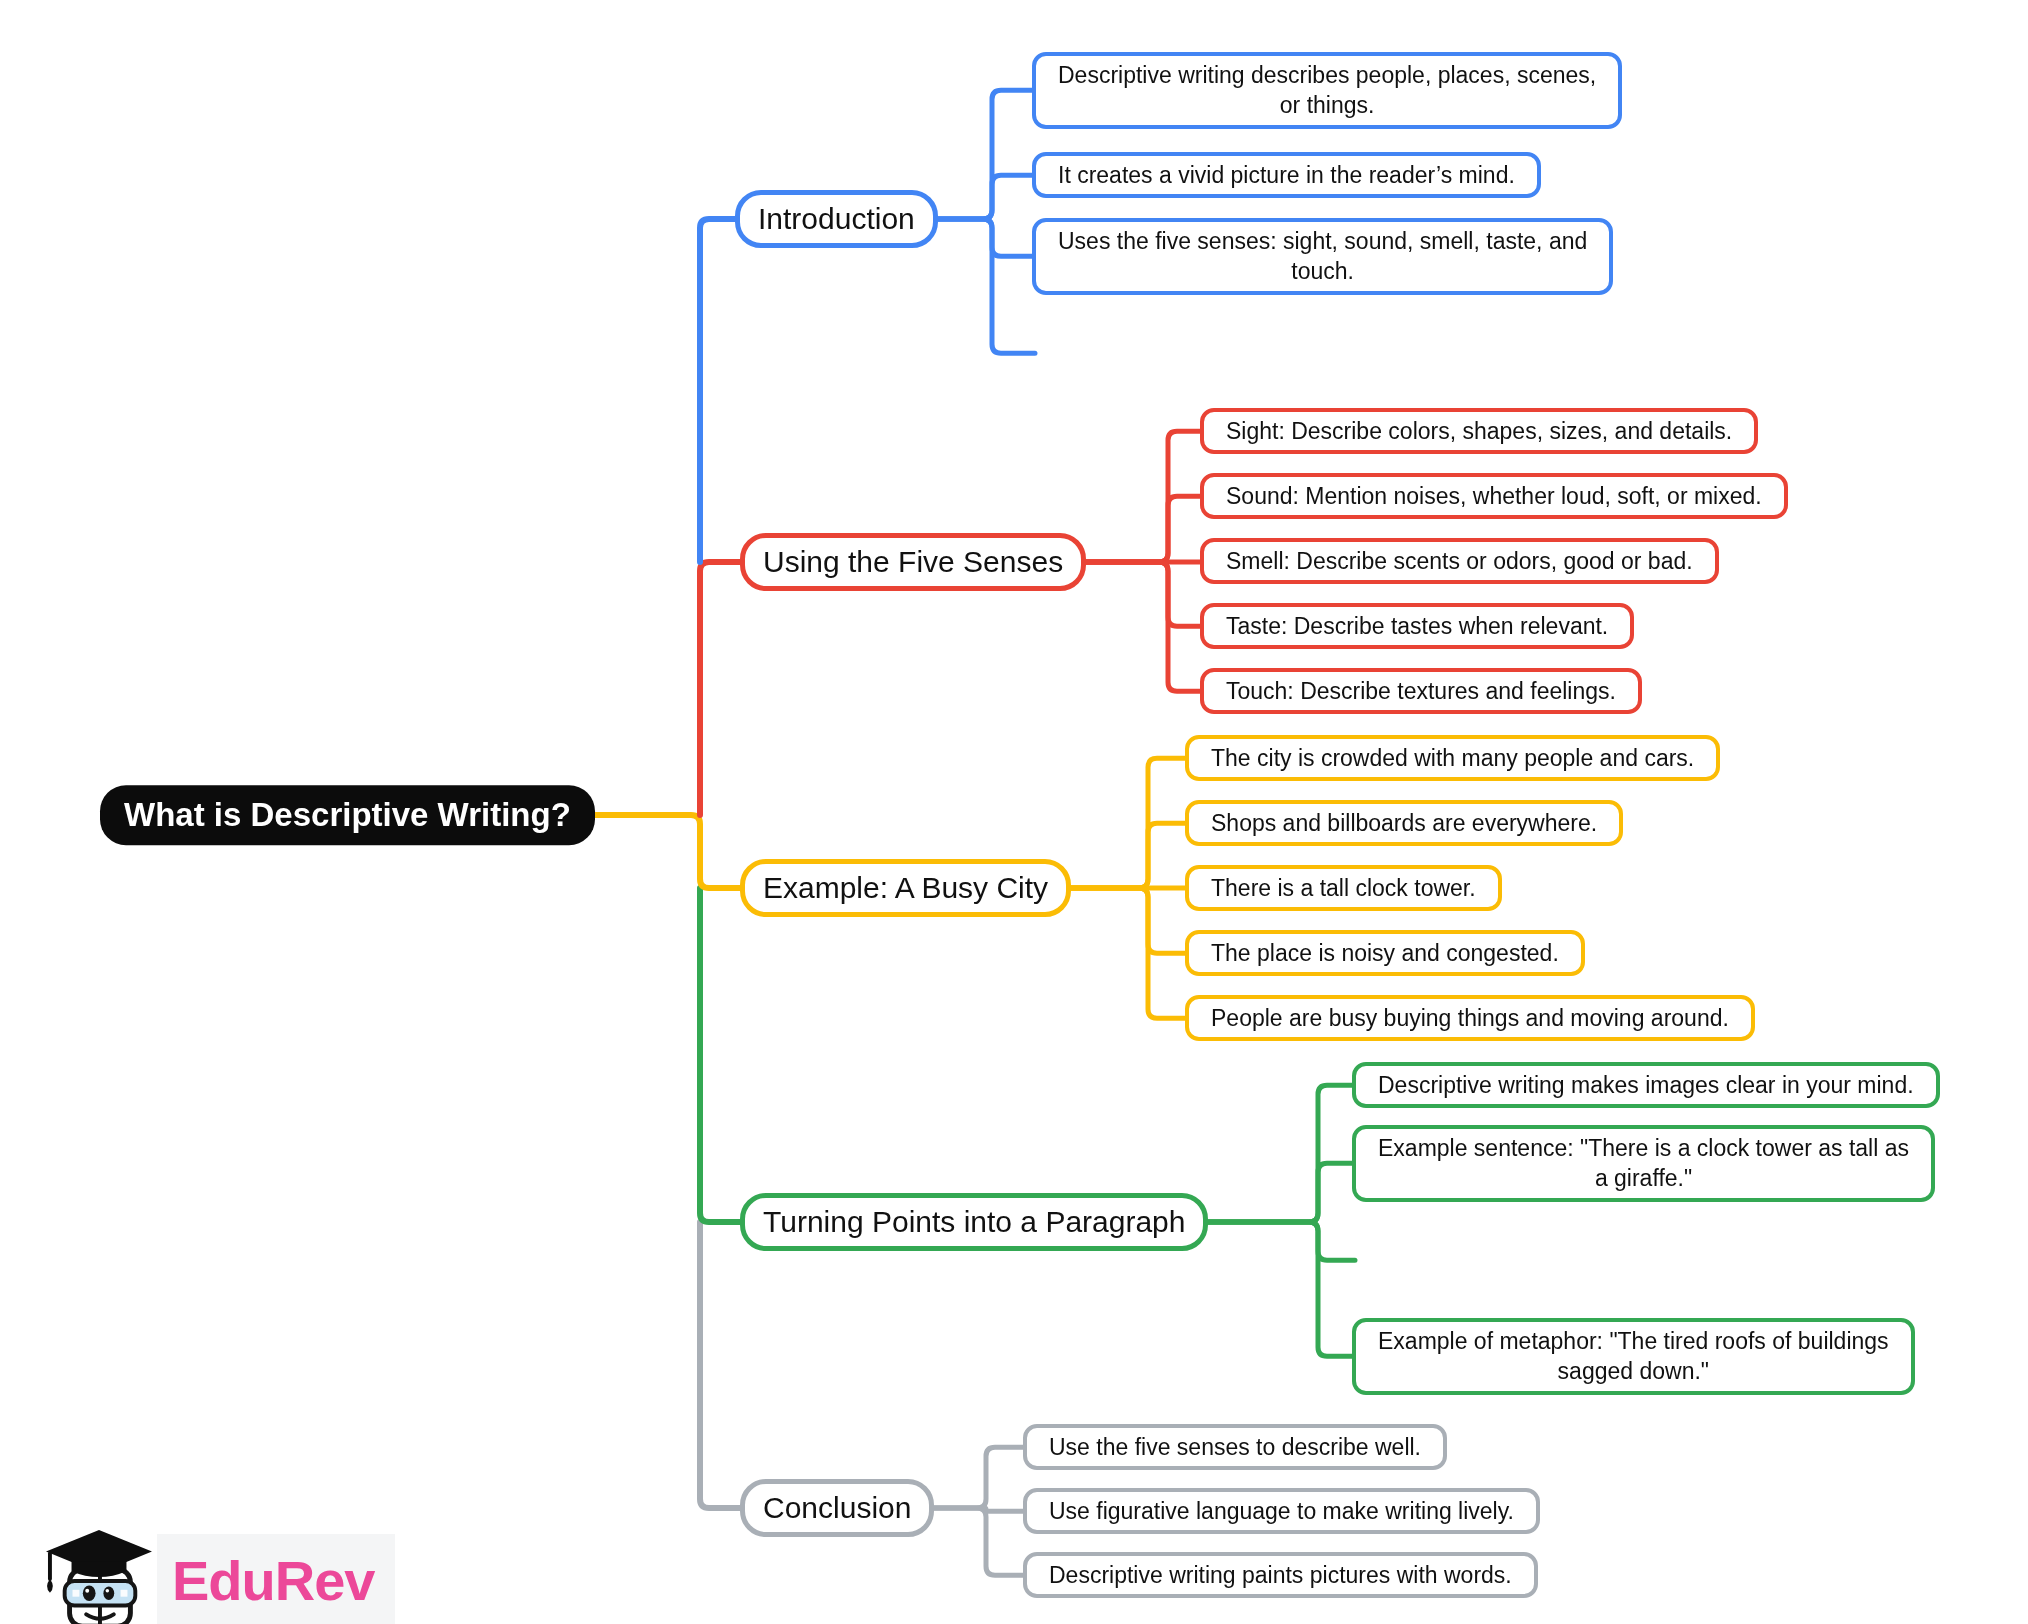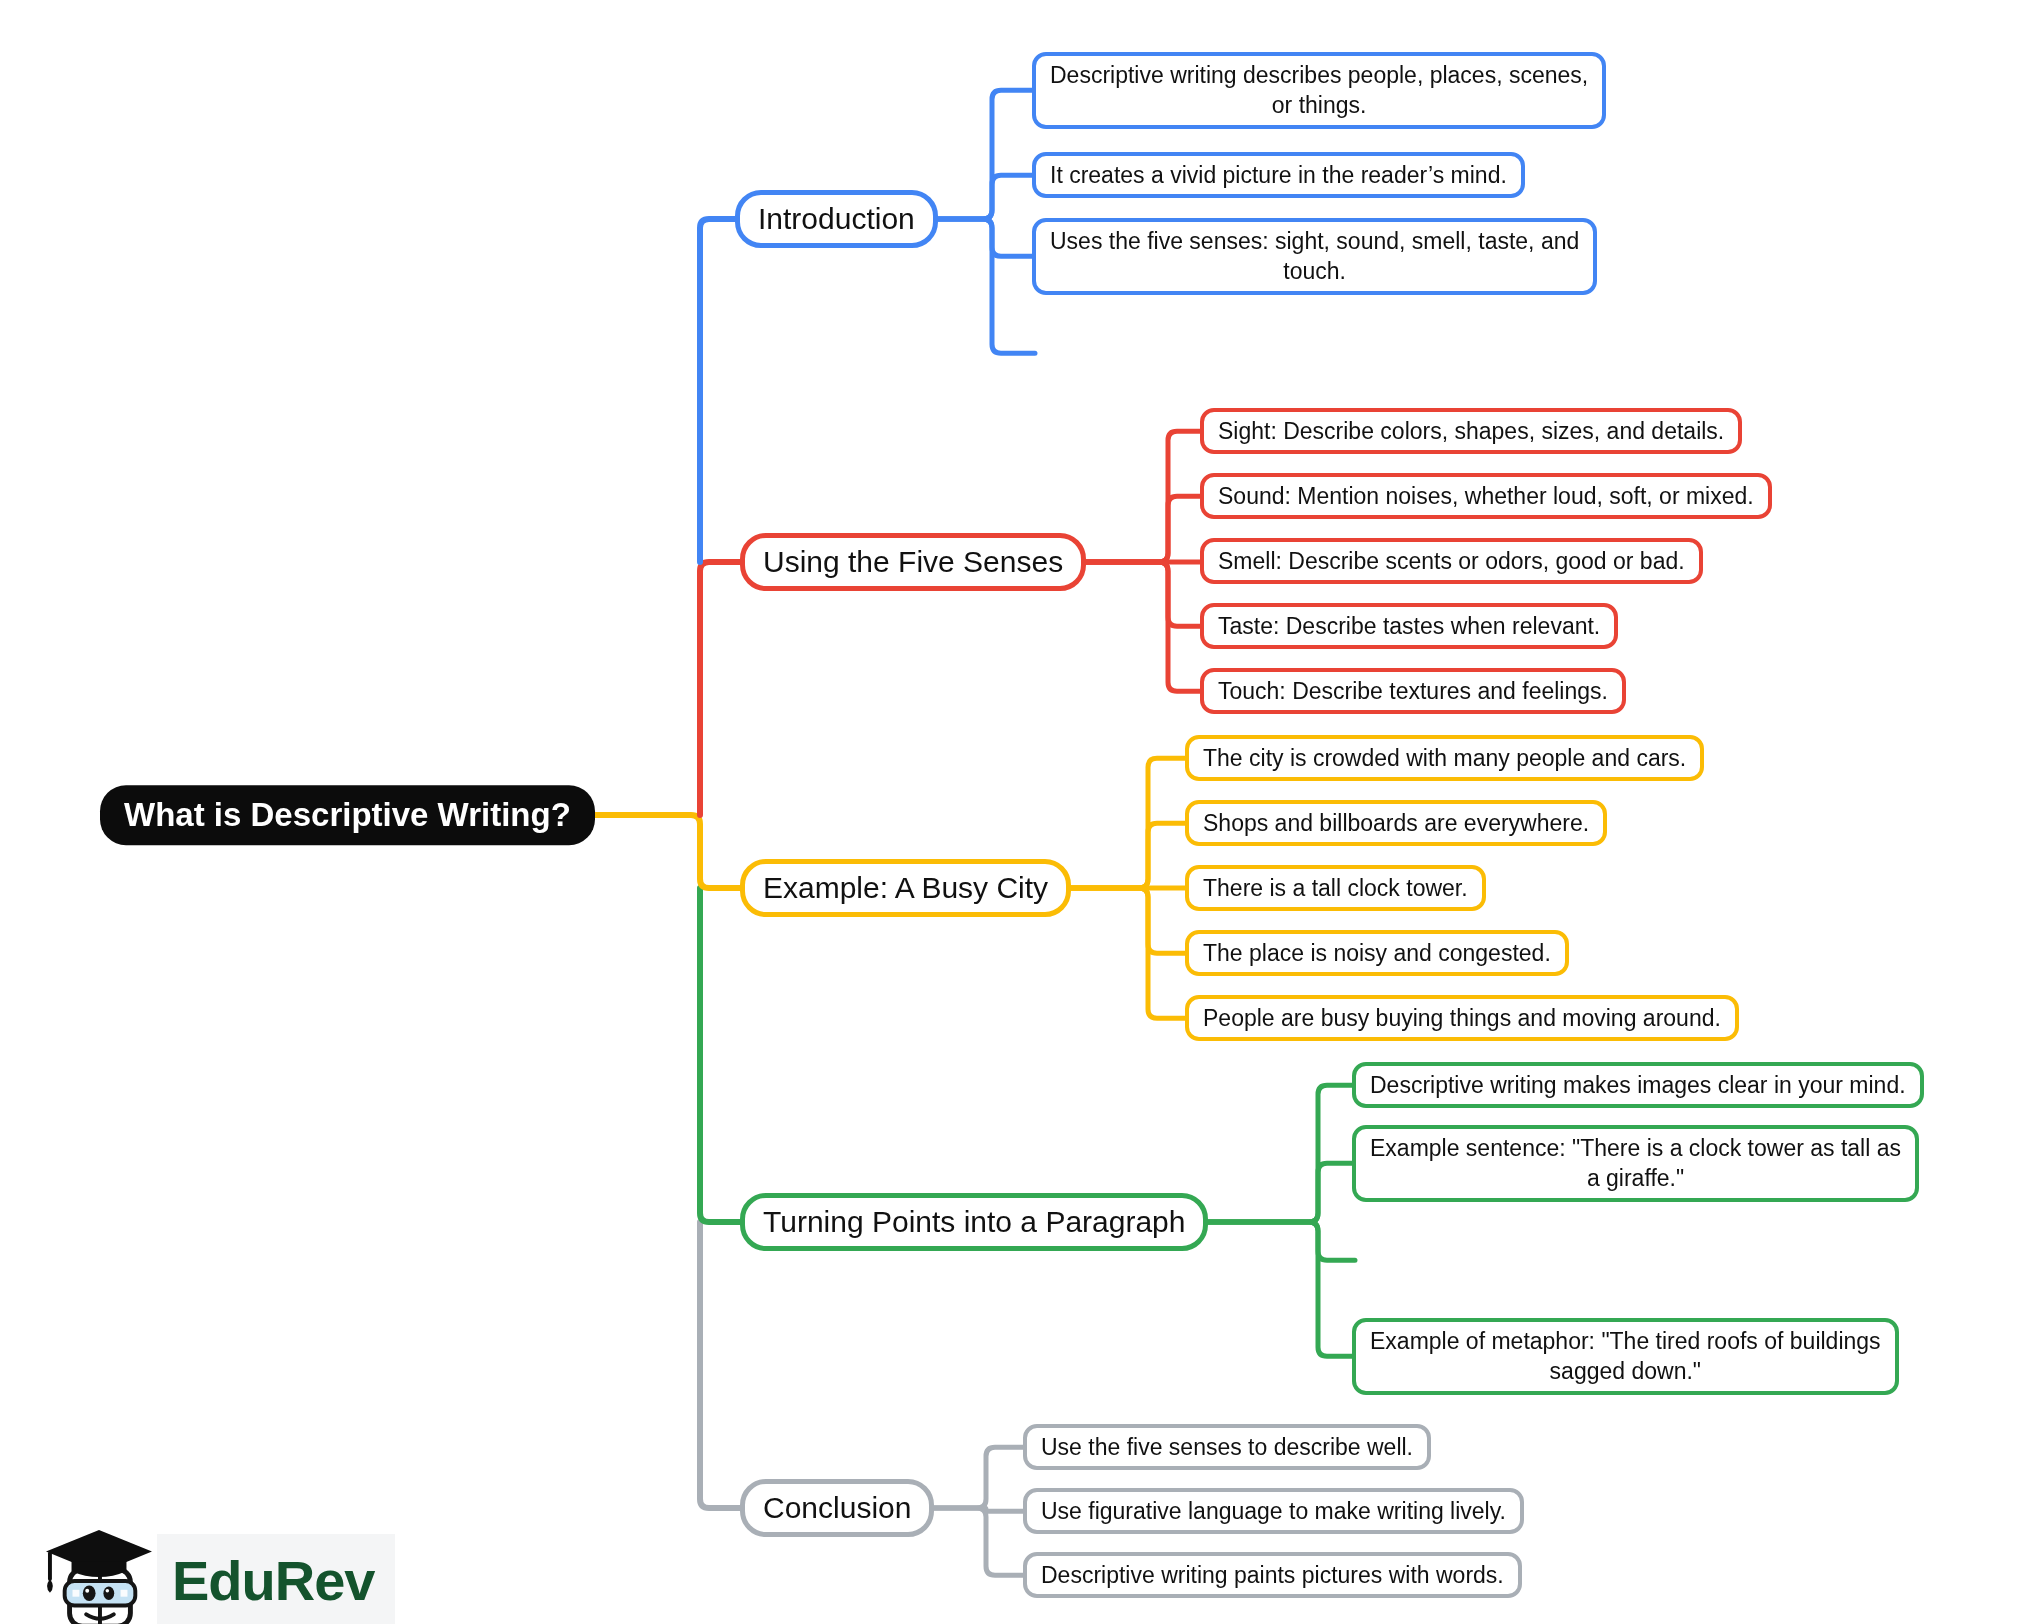--- a/index.html
+++ b/index.html
@@ -39,21 +39,21 @@
     white-space:nowrap;
   }
   .child-node{
     position:absolute;
     background:#ffffff;
     border:4px solid #888;
     border-radius:14px;
     font-size:23px;
     line-height:1.32;
     color:#111;
-    padding:4px 14px;
+    padding:4px 22px;
     white-space:pre-line;
     text-align:center;
   }
 
   .logo{
     position:absolute;
     left:40px;top:1528px;
     display:flex;
     align-items:center;
     z-index:2;
@@ -61,21 +61,21 @@
   .logo-backdrop{
     position:absolute;
     left:157px;top:1534px;
     width:238px;height:90px;
     background:#f4f5f6;
     z-index:1;
   }
   .logo-text{
     font-size:56px;
     font-weight:bold;
-    color:#14532d;
+    color:#ec4899;
     letter-spacing:-1px;
     margin-left:14px;
     position:relative;
   }
 </style>
 </head>
 <body>
 
 <div id="stage">
   <svg id="wires" viewBox="0 0 2028 1624" xmlns="http://www.w3.org/2000/svg">

